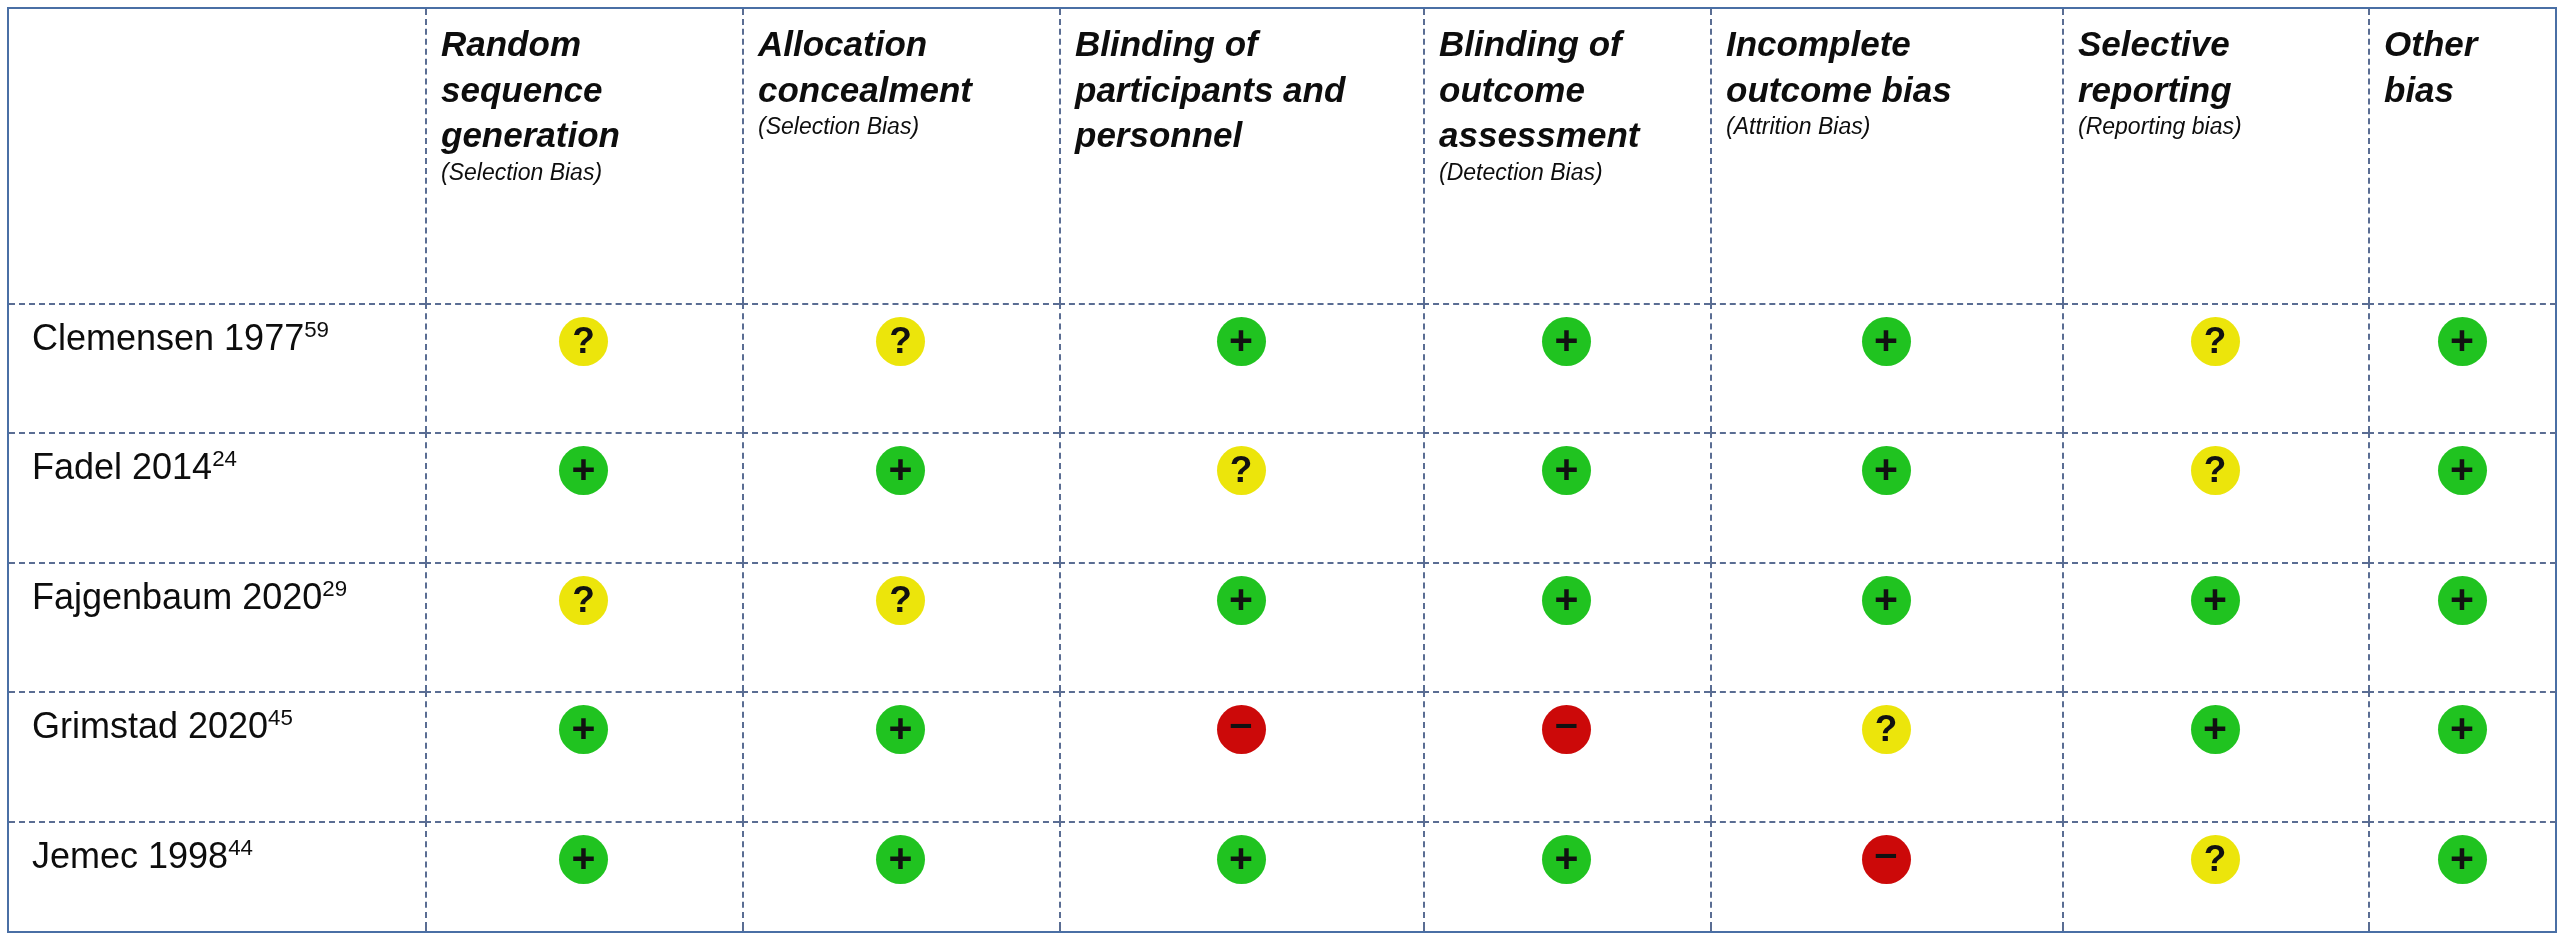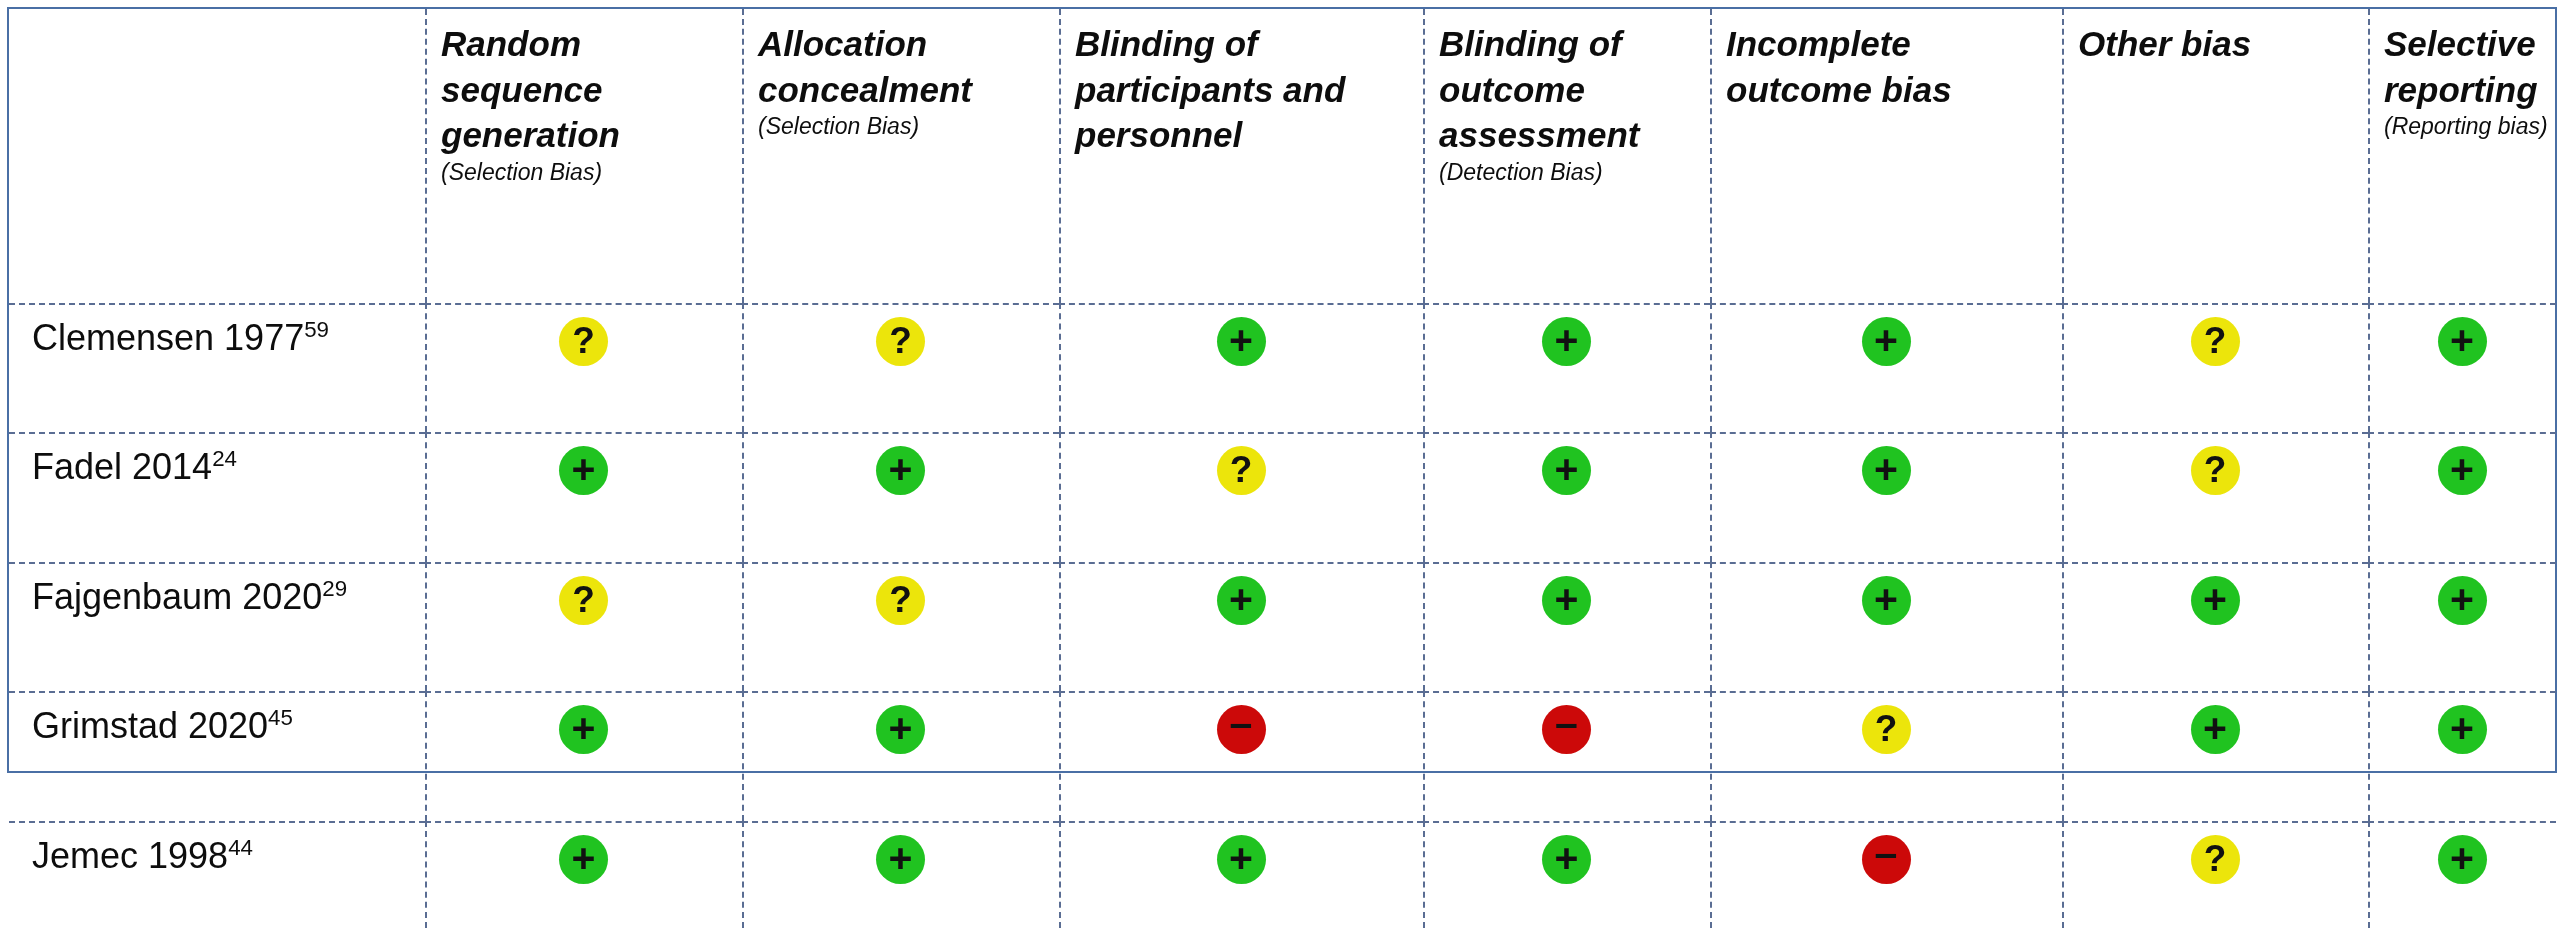--- a/index.html
+++ b/index.html
@@ -12,21 +12,21 @@
     height: 943px;
     font-family: "Liberation Sans", sans-serif;
     overflow: hidden;
   }
 
   .rob-table {
     position: absolute;
     left: 7px;
     top: 7px;
     width: 2550px;
-    height: 766px;
+    height: 926px;
     border: 2.6px solid #4A6FA5;
     box-sizing: border-box;
     background: #ffffff;
   }
 
   .rob-grid {
     display: grid;
     grid-template-columns: 416px 317px 317px 364px 287px 352px 306px 188px;
     grid-template-rows: 294px 129px 130px 129px 130px 107px;
     width: 100%;
@@ -134,28 +134,29 @@
       </div>
       <div class="cell hdr vline">
         <span class="t1">Blinding of participants and personnel</span>
       </div>
       <div class="cell hdr vline">
         <span class="t1">Blinding of outcome assessment</span>
         <span class="t2">(Detection Bias)</span>
       </div>
       <div class="cell hdr vline">
         <span class="t1">Incomplete outcome bias</span>
-      </div>
-      <div class="cell hdr vline">
-        <span class="t1">Other bias</span>
+        <span class="t2">(Attrition Bias)</span>
       </div>
       <div class="cell hdr vline">
         <span class="t1">Selective reporting</span>
         <span class="t2">(Reporting bias)</span>
       </div>
+      <div class="cell hdr vline">
+        <span class="t1">Other bias</span>
+      </div>
       <div class="cell study hline"><span>Clemensen 1977</span><sup>59</sup></div>
       <div class="cell judge vline hline">
         <span class="bubble unclear" title="Unclear risk of bias">
           <span class="glyph">?</span>
         </span>
       </div>
       <div class="cell judge vline hline">
         <span class="bubble unclear" title="Unclear risk of bias">
           <span class="glyph">?</span>
         </span>

